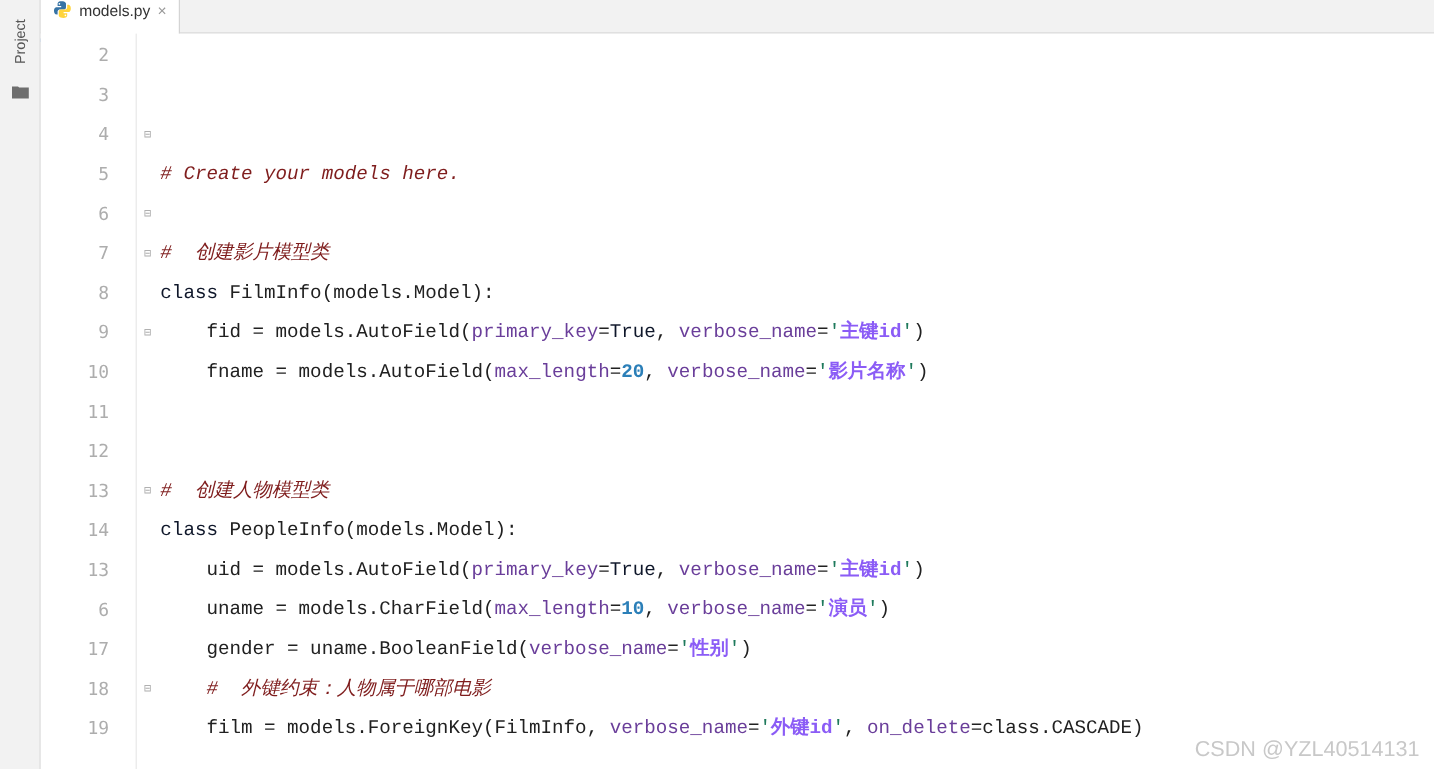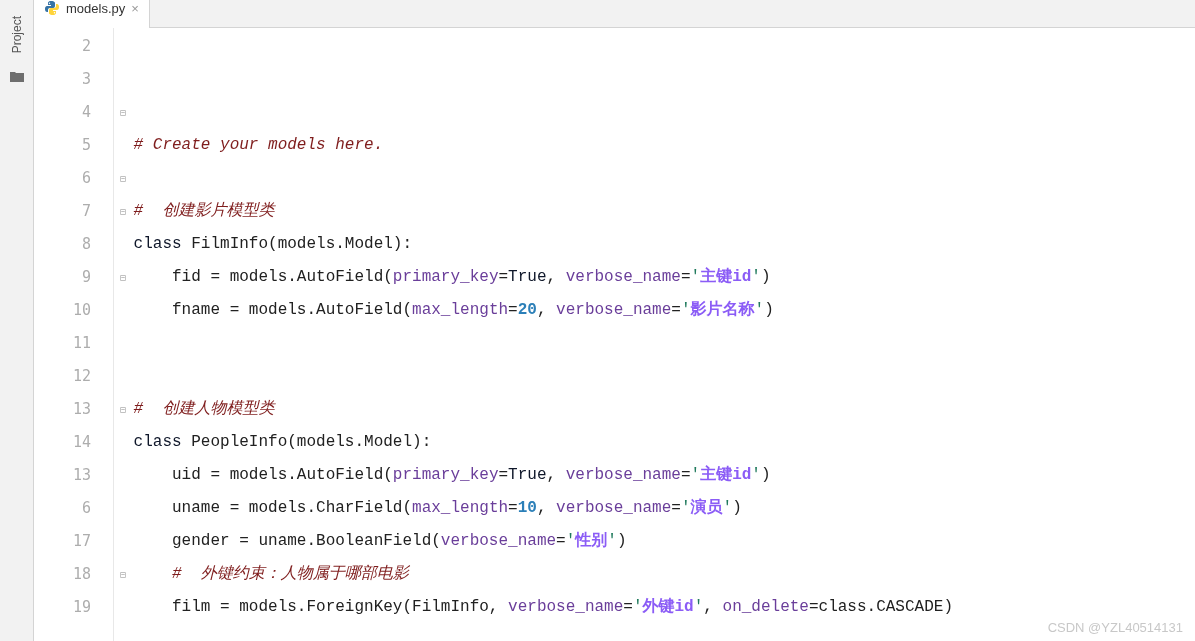--- a/index.html
+++ b/index.html
@@ -122,21 +122,21 @@
   color: #555;
 }
 .check-icon { color: #4a9b4a; font-size: 16px; }
 .caret-up { color: #888; font-size: 11px; }
 .watermark {
   position: absolute;
   bottom: 6px;
   right: 12px;
   color: #c8c8c8;
   font-family: Arial, sans-serif;
-  font-size: 13px;
+  font-size: 18px;
 }
 </style>
 </head>
 <body>
 
 <div class="sidebar">
   <span class="sidebar-label">Project</span>
   <svg class="sidebar-icon" viewBox="0 0 16 16">
       <path fill="#6e6e6e" d="M1 3h5l1 1h8v9H1z"></path>
     </svg>

